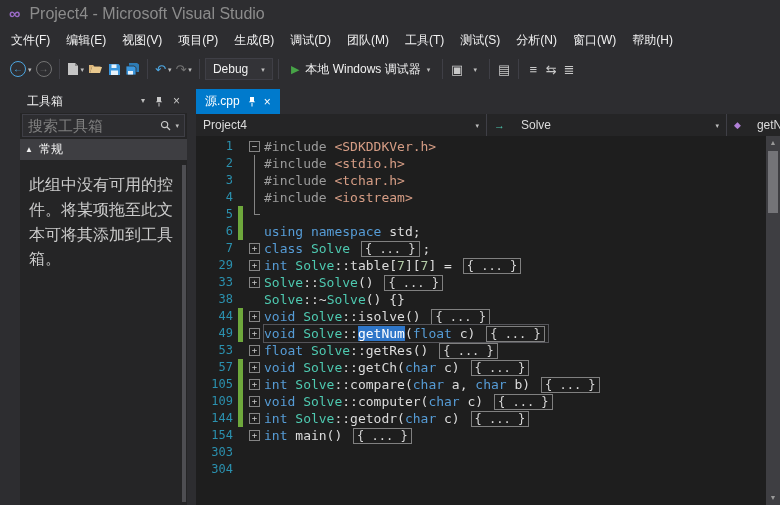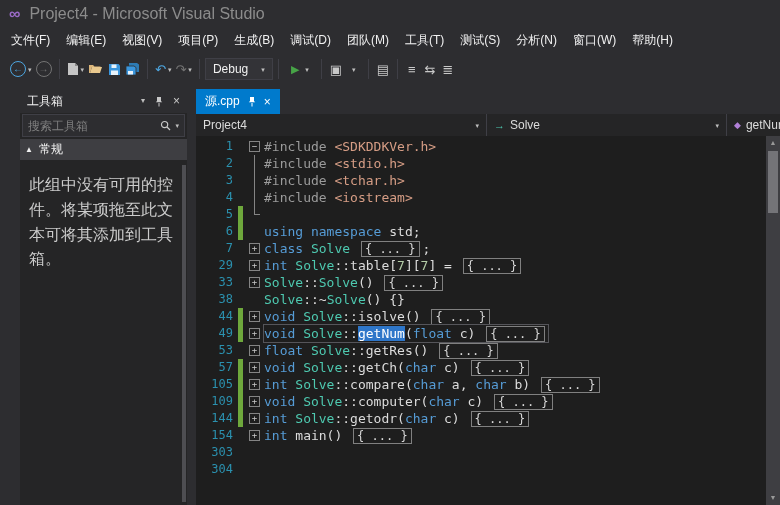--- a/index.html
+++ b/index.html
@@ -36,35 +36,35 @@
   .main { display: flex; height: 420px; padding-top: 4px; padding-left: 20px; }
   .gap { width: 9px; flex: none; }
 
   
   .toolbox { width: 167px; flex: none; background: var(--panel-bg,#252526); display: flex; flex-direction: column; position: relative; }
   .tb-header { height: 24px; display: flex; align-items: center; justify-content: space-between; padding: 0 7px; font-size: 12px; color: #F1F1F1; background: #2D2D30; }
   .tb-hicons { display: flex; align-items: center; gap: 9px; color: #C8C8C8; }
   .tb-hicons .chev { font-size: 8px; }
   .tb-close { font-size: 12px; line-height: 1; }
   .tb-search { height: 23px; margin: 1px 2px 2px; border: 1px solid #3F3F46; background: #2D2D30; display: flex; align-items: center; padding: 0 5px; gap: 4px; }
-  .tb-search input { flex: 1; min-width: 0; background: transparent; border: none; outline: none; font-size: 12px; color: #CCC; font-family: inherit; }
+  .tb-search input { flex: 1; min-width: 0; background: transparent; border: none; outline: none; font-size: 15px; color: #CCC; font-family: inherit; }
   .tb-search input::placeholder { color: #7F7F7F; opacity: 1; }
   .tb-group { height: 21px; background: #3E3E42; display: flex; align-items: center; gap: 6px; padding: 0 5px; font-size: 12px; color: #F1F1F1; }
   .tb-group .tri { font-size: 8px; line-height: 1; }
   .tb-empty { padding: 13px 9px; font-size: 16px; line-height: 1.55; color: #CCCCCC; }
   .tb-scrollbar { position: absolute; right: 1px; top: 76px; bottom: 3px; width: 4px; background: #4E4E52; }
 
   
   .editor-area { flex: 1; min-width: 0; display: flex; flex-direction: column; }
   .tabbar { height: 25px; display: flex; background: #2D2D30; }
   .tab { background: var(--accent,#007ACC); color: #fff; display: flex; align-items: center; gap: 7px; padding: 0 9px; font-size: 12px; }
   .tab .x { font-size: 12px; line-height: 1; }
 
   .navbar { height: 22px; background: var(--panel-bg,#252526); display: flex; }
-  .nav-seg { display: flex; align-items: center; gap: 5px; padding: 0 7px; font-size: 12px; color: #DCDCDC; border-right: 1px solid #3F3F46; overflow: hidden; }
+  .nav-seg { display: flex; align-items: center; gap: 16px; padding: 0 7px; font-size: 12px; color: #DCDCDC; border-right: 1px solid #3F3F46; overflow: hidden; }
   .nav-seg .chev { margin-left: auto; }
   .seg-proj { width: 291px; flex: none; }
   .seg-type { width: 240px; flex: none; }
   .seg-mem { flex: 1; border-right: none; }
   .cls-arrow { color: #4EC9B0; font-size: 11px; line-height: 1; }
   .mth { color: #B180D7; font-size: 9px; line-height: 1; }
 
   .editor { flex: 1; min-height: 0; background: var(--editor-bg,#1E1E1E); display: flex; }
   .code-lines { flex: 1; min-width: 0; padding-top: 2px; overflow: hidden; font-family: "DejaVu Sans Mono","Liberation Mono",monospace; }
   .code-row { display: flex; height: 17px; line-height: 17px; font-size: 13px; white-space: pre; }
@@ -163,20 +163,21 @@
       <span class="chev">▾</span>
     </span>
     <span class="tsep"></span>
     <div class="combo debug">
       <span class="lbl">Debug</span>
       <span class="chev">▾</span>
     </div>
     <span class="tsep"></span>
     <span class="run">
       <span class="play">▶</span>
+      <span>本地 Windows 调试器</span>
       <span class="chev">▾</span>
     </span>
     <span class="tsep"></span>
     <span class="tbtn">
       <span class="glyph">▣</span>
     </span>
     <span class="tbtn">
       <span class="chev">▾</span>
     </span>
     <span class="tsep"></span>

